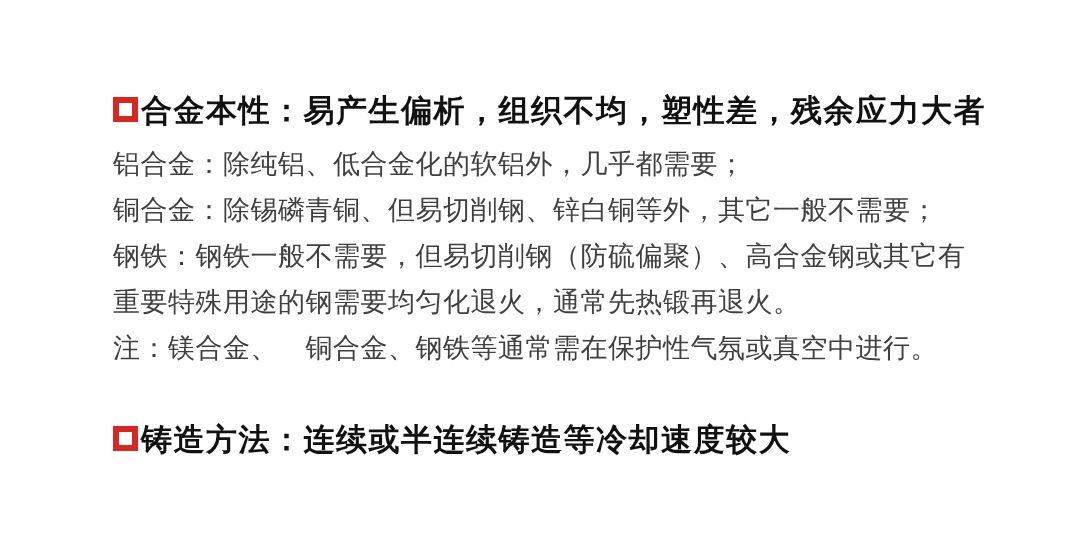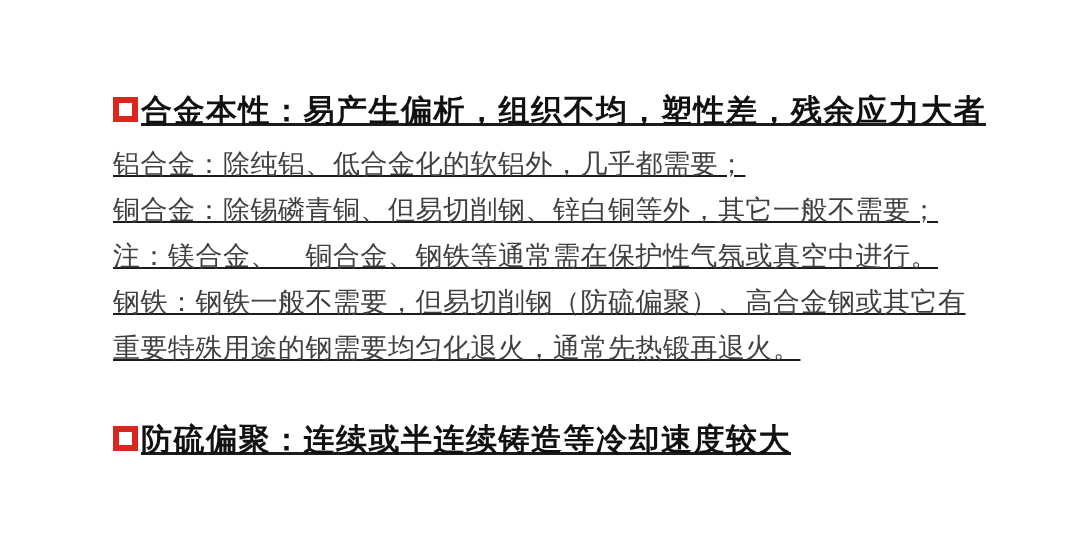--- a/index.html
+++ b/index.html
@@ -13,21 +13,20 @@
     overflow: hidden;
     font-family: "Liberation Serif", "DejaVu Serif", serif;
     color: #1c1c1c;
   }
   .slide {
     box-sizing: border-box;
     width: 1080px;
     height: 419px;
     padding: 90px 88px 8px 113px;
     background: #ffffff;
-    text-decoration: underline;
   }
   .heading {
     margin: 0 0 9px 0;
     font-size: 31px;
     font-weight: bold;
     letter-spacing: 1.5px;
     line-height: 1.35;
     color: #111111;
     white-space: nowrap;
   }
@@ -54,21 +53,21 @@
 </head>
 <body>
 
 <div class="slide">
 
   <div class="section section-alloy">
     <h1 class="heading"><span class="bullet"></span><span>合金本性：易产生偏析，组织不均，塑性差，残余应力大者</span></h1>
 
     <p class="body-line">铝合金：除纯铝、低合金化的软铝外，几乎都需要；</p>
     <p class="body-line">铜合金：除锡磷青铜、但易切削钢、锌白铜等外，其它一般不需要；</p>
+    <p class="body-line">钢铁：钢铁一般不需要，但易切削钢（防硫偏聚）、高合金钢或其它有重要特殊用途的钢需要均匀化退火，通常先热锻再退火。</p>
     <p class="body-line">注：镁合金、　铜合金、钢铁等通常需在保护性气氛或真空中进行。</p>
-    <p class="body-line">钢铁：钢铁一般不需要，但易切削钢（防硫偏聚）、高合金钢或其它有重要特殊用途的钢需要均匀化退火，通常先热锻再退火。</p>
   </div>
 
   <div class="section section-casting">
-    <h1 class="heading"><span class="bullet"></span><span>防硫偏聚：连续或半连续铸造等冷却速度较大</span></h1>
+    <h1 class="heading"><span class="bullet"></span><span>铸造方法：连续或半连续铸造等冷却速度较大</span></h1>
   </div>
 
 </div>
 
 </body></html>

